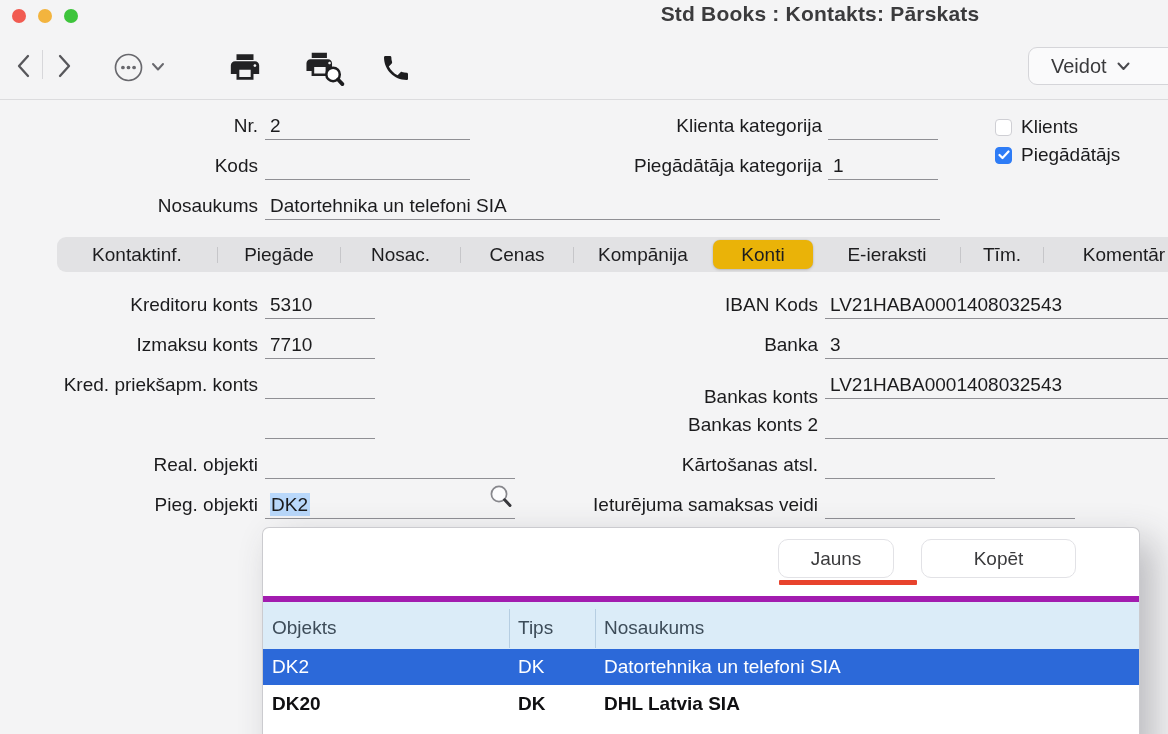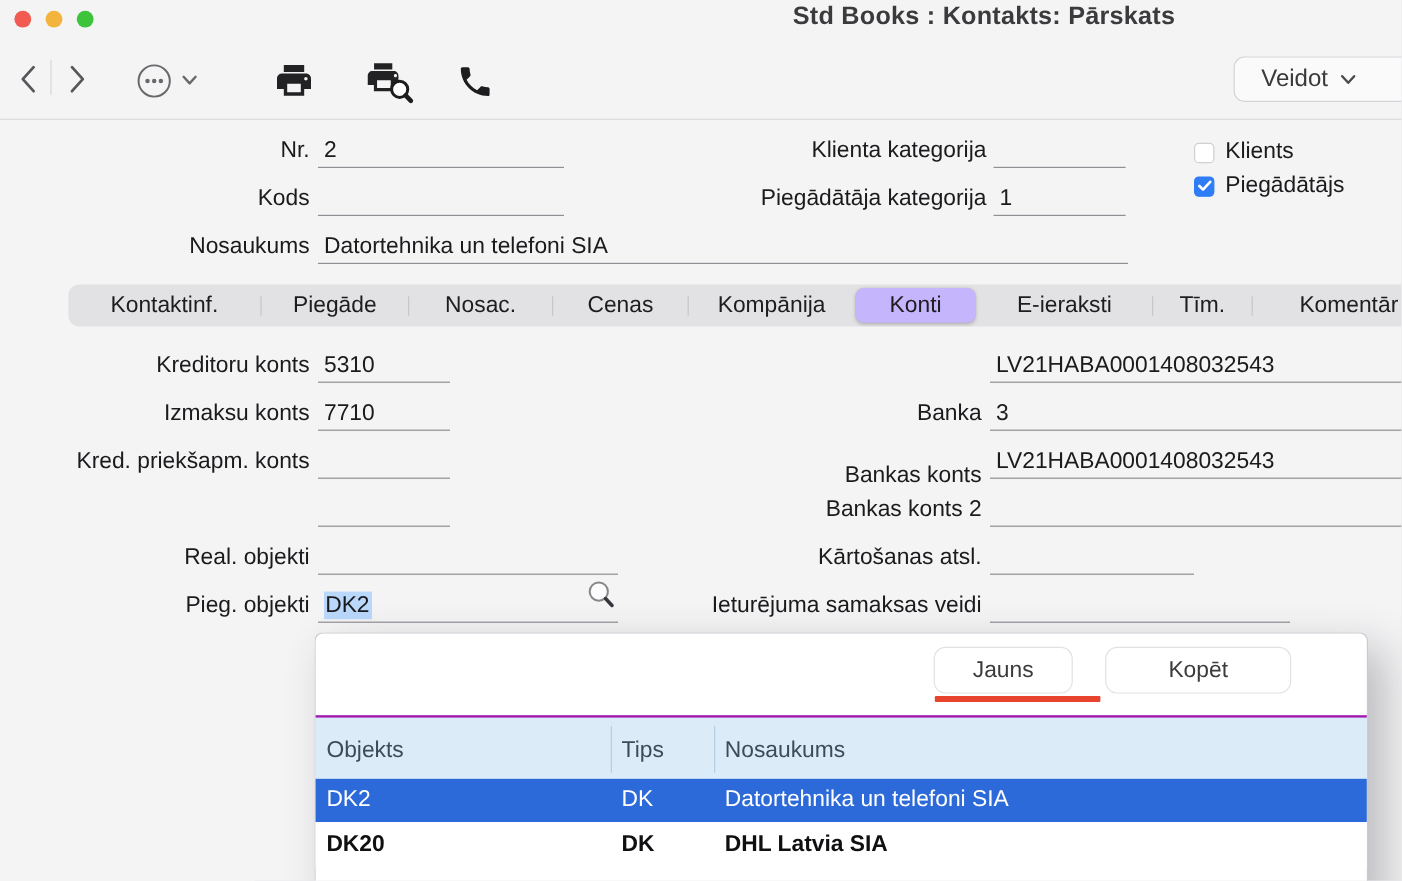--- a/index.html
+++ b/index.html
@@ -39,38 +39,38 @@
   
   .cbrow { position:absolute; display:flex; align-items:center; gap:9px; height:22px; }
   .cbox { width:17px; height:17px; border-radius:4px; background:#ffffff; border:1px solid #cfcfd4; display:flex; align-items:center; justify-content:center; }
   .cbox.checked { background:#2e7cf6; border-color:#2e7cf6; }
   
   .tabbar {
     position:absolute; left:57px; top:237px; width:1111px; height:35px;
     background:#e2e2e4; border-radius:9px 0 0 9px; display:flex; align-items:center; overflow:hidden;
   }
   .tab { height:35px; display:flex; align-items:center; justify-content:center; color:#1d1d1f; white-space:nowrap; flex:none; }
-  .tab.selected { background:#c4b5fd; border-radius:7px; height:29px; box-shadow:0 0 0 .5px rgba(0,0,0,.06), 0 1px 3px rgba(0,0,0,.16); }
+  .tab.selected { background:#eab308; border-radius:7px; height:29px; box-shadow:0 0 0 .5px rgba(0,0,0,.06), 0 1px 3px rgba(0,0,0,.16); }
   .tsep { width:1px; height:16px; background:#c6c6c9; flex:none; }
   .tsep.hide { background:transparent; }
   
   .popup {
     position:absolute; left:262px; top:527px; width:878px; height:230px;
     background:#ffffff; border:1px solid #cbcbcf; border-bottom:none; border-radius:7px 7px 0 0;
     box-shadow:14px 14px 36px rgba(55,55,65,.30);
   }
   .pop-btn {
     position:absolute; top:11px; height:39px; background:#fff; border:1px solid #e2e2e6;
     border-radius:10px; display:flex; align-items:center; justify-content:center;
     font-size:19px; color:#3b3b3d;
   }
   .btn-jauns { left:515px; width:116px; }
   .btn-kopet { left:658px; width:155px; }
   .red-underline { position:absolute; left:516px; top:52px; width:138px; height:5px; background:#e8432d; border-radius:1px; }
-  .ptable-head { position:absolute; left:0; top:68px; width:876px; height:53px; background:#dbecf8; border-top:2px solid #a21caf; }
+  .ptable-head { position:absolute; left:0; top:68px; width:876px; height:53px; background:#dbecf8; border-top:6px solid #a21caf; }
   .ptable-head .cell { color:#3d4c59; }
   .col-div { position:absolute; top:7px; width:1px; height:39px; background:#b6cee2; }
   .prow { position:absolute; left:0; width:876px; }
   .prow.sel { top:121px; height:36px; background:#2c69d9; color:#ffffff; }
   .prow.r2  { top:157px; height:38px; background:#ffffff; color:#101012;font-weight:bold; }
   .cell { position:absolute; top:50%; transform:translateY(-50%); white-space:nowrap; }
   .c1 { left:9px; } .c2 { left:255px; } .c3 { left:341px; }
   .ptable-head .cell { top:55%; }
 </style>
 </head>
@@ -196,20 +196,21 @@
   <div class="fval" style="left:265px;top:491px;width:250px;">
     <span class="sel-text">DK2</span>
     <span class="mag">
       <svg width="28" height="28" viewBox="0 0 28 28">
         <circle cx="12" cy="11" r="7.6" fill="#fcfcfd" stroke="#87878c" stroke-width="1.7"></circle>
         <line x1="17.6" y1="16.8" x2="23" y2="22.5" stroke="#38383c" stroke-width="3" stroke-linecap="round"></line>
       </svg>
     </span>
   </div>
 
+  <div class="flabel" style="left:500px;top:291px;width:318px;">IBAN Kods</div>
   <div class="fval" style="left:825px;top:291px;width:345px;"><span>LV21HABA0001408032543</span></div>
 
   <div class="flabel" style="left:500px;top:331px;width:318px;">Banka</div>
   <div class="fval" style="left:825px;top:331px;width:345px;"><span>3</span></div>
 
   <div class="flabel" style="left:500px;top:371px;width:318px;margin-top:12px;">Bankas konts</div>
   <div class="fval" style="left:825px;top:371px;width:345px;"><span>LV21HABA0001408032543</span></div>
 
   <div class="flabel" style="left:500px;top:411px;width:318px;">Bankas konts 2</div>
   <div class="fval" style="left:825px;top:411px;width:345px;"><span></span></div>

